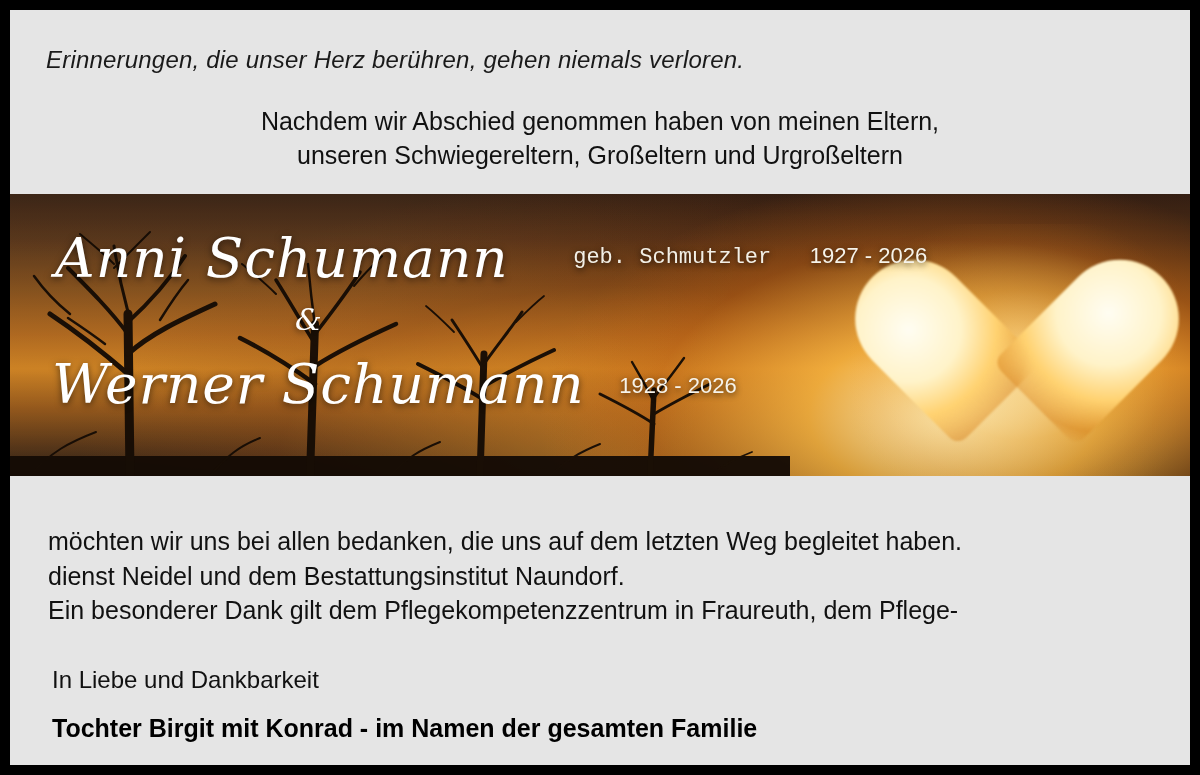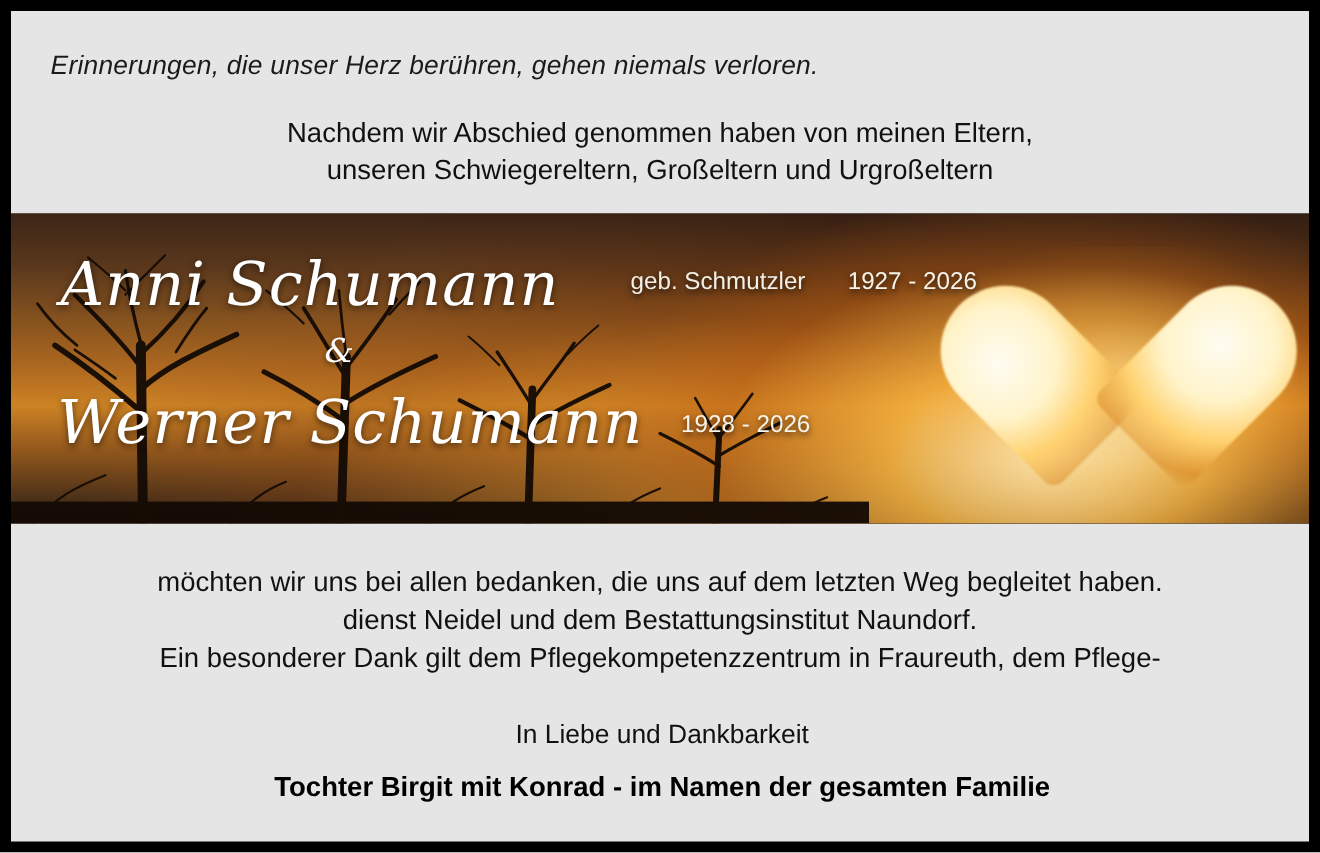--- a/index.html
+++ b/index.html
@@ -148,21 +148,21 @@
     text-align: right;
   }
   .amp-sign {
     font-family: "DejaVu Serif", serif;
     font-style: italic;
     font-size: 30px;
     color: #ffffff;
     text-shadow: 0 2px 6px rgba(0,0,0,0.6);
   }
   .maiden {
-    font-family: Liberation Sans, sans-serif;
+    font-family: Liberation Mono, monospace;
     font-size: 22px;
     color: #f2efe6;
     margin-left: 60px;
     vertical-align: 14px;
     text-shadow: 0 2px 6px rgba(0,0,0,0.75);
   }
   .years {
     font-family: "Liberation Sans", sans-serif;
     font-size: 22px;
     color: #f6f3ea;
@@ -170,22 +170,21 @@
     vertical-align: 14px;
     text-shadow: 0 2px 6px rgba(0,0,0,0.75);
   }
   .years.second-years {
     margin-left: 30px;
     vertical-align: 10px;
   }
 
   
   .bottom-block {
-    padding: 36px 38px 0 38px;
-    text-align: center;
+    padding: 48px 38px 0 38px;
   }
   .thanks-line {
     font-size: 25px;
     color: #111111;
     line-height: 1.38;
     margin: 0;
   }
   .closing {
     font-size: 24px;
     color: #111111;

